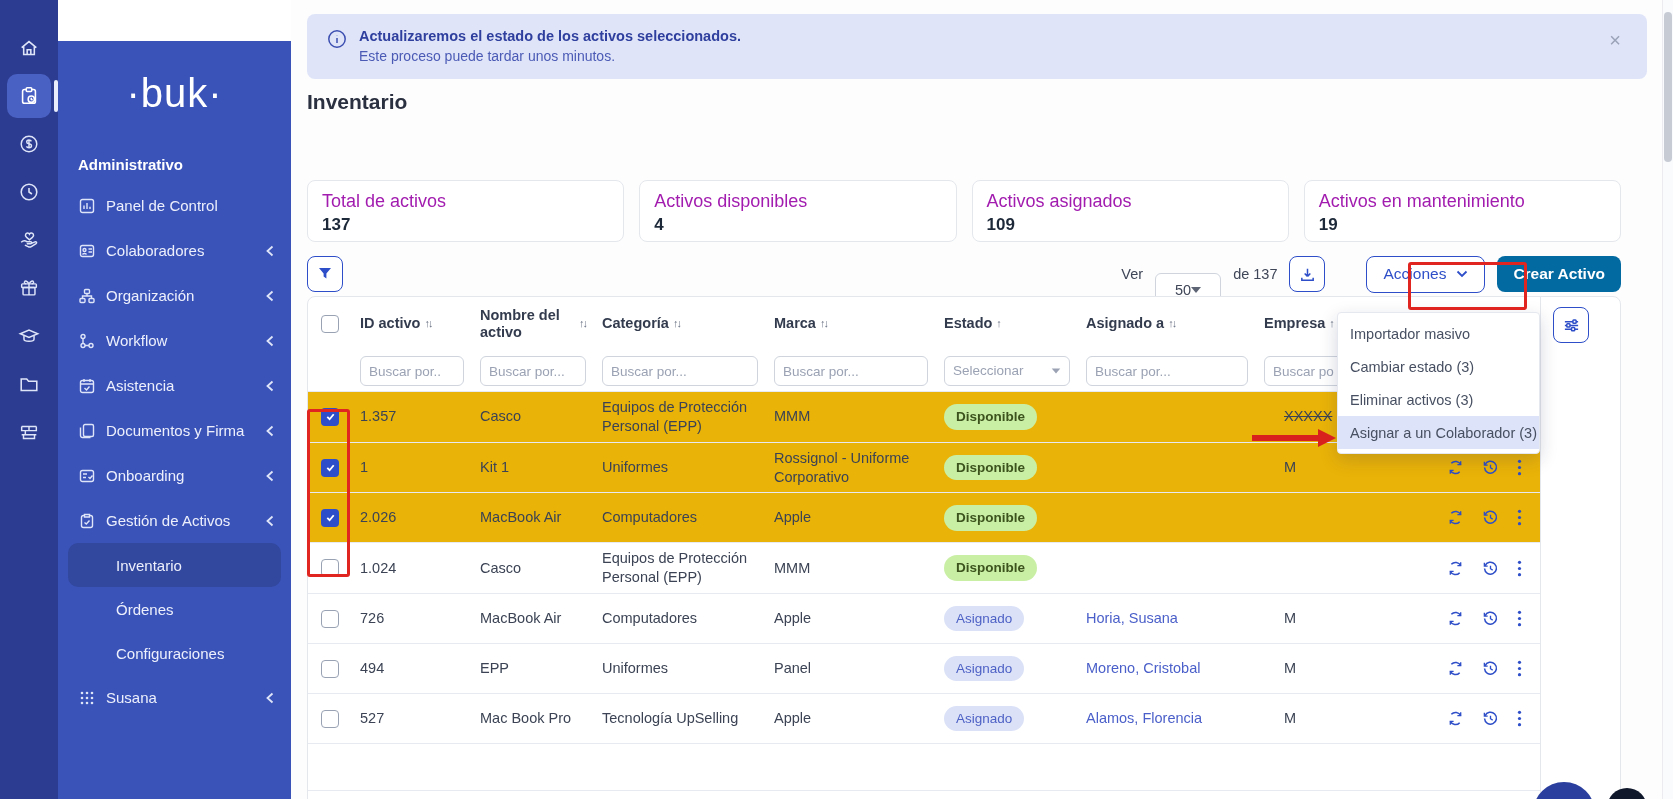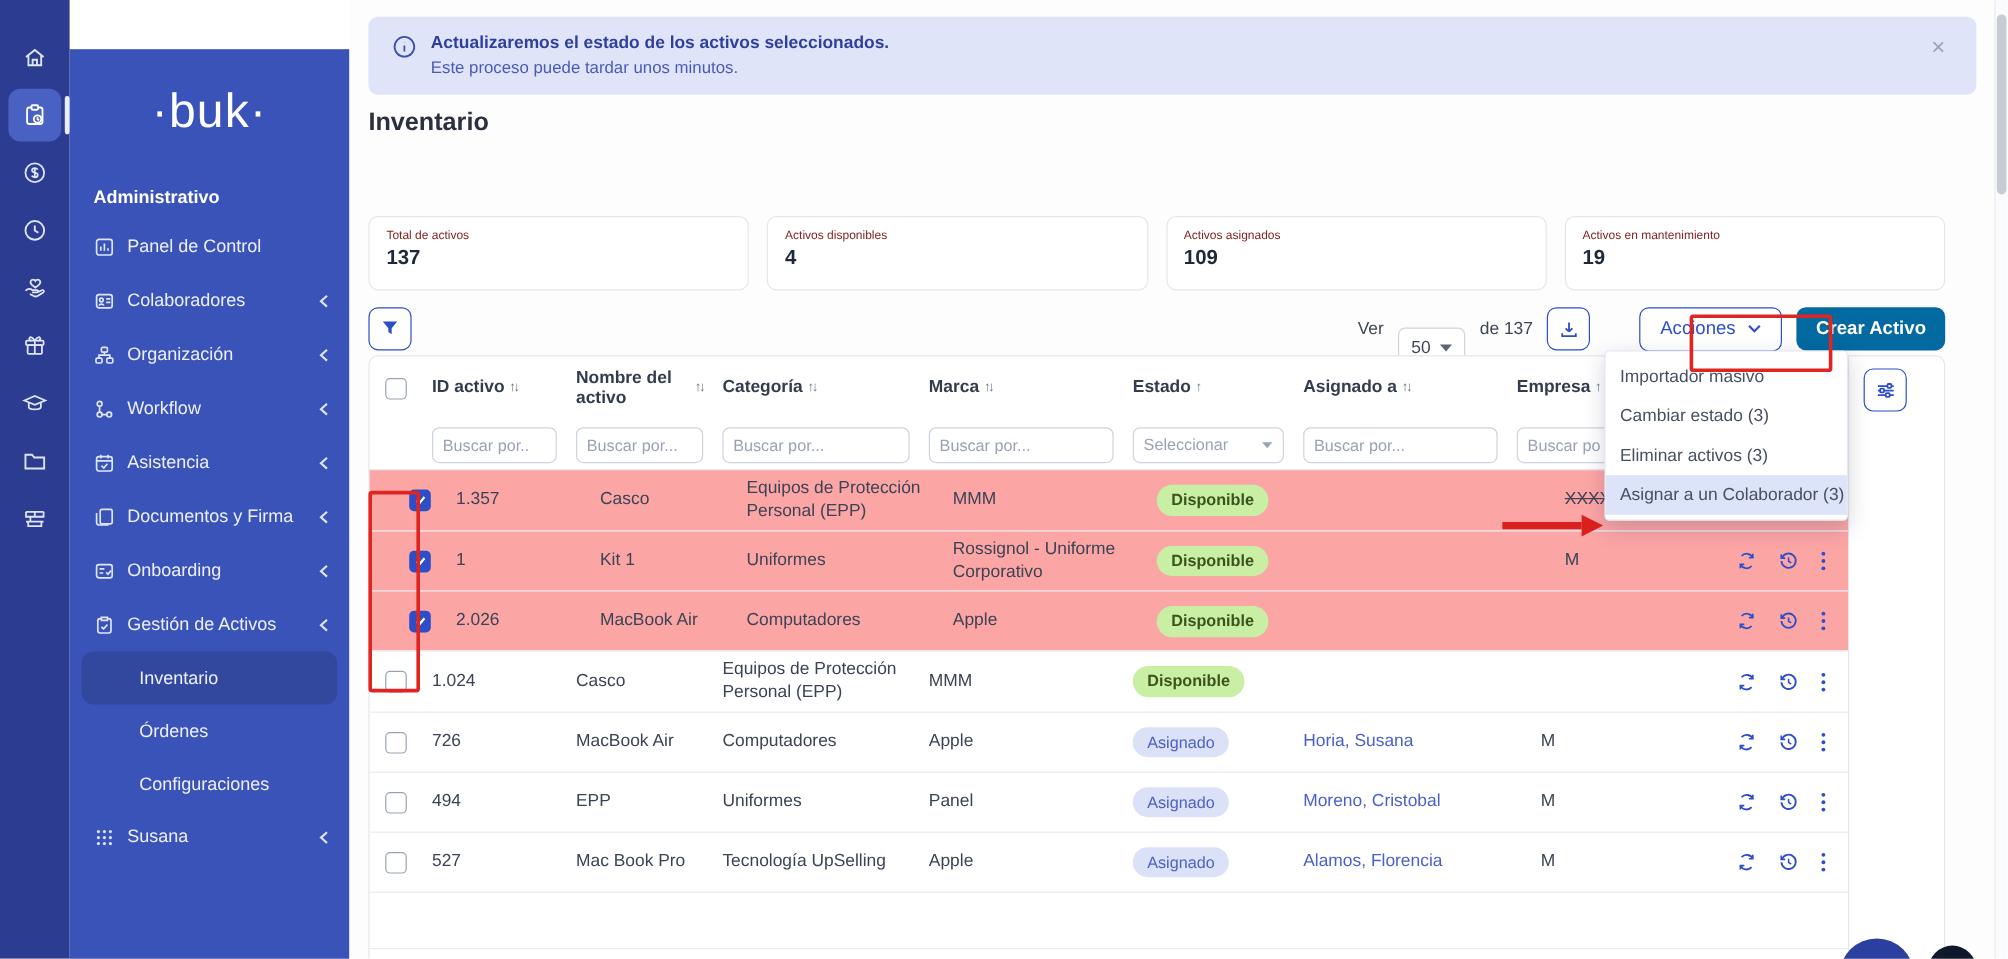--- a/index.html
+++ b/index.html
@@ -34,31 +34,31 @@
     padding:12px 18px; display:flex; align-items:flex-start; }
   .banner .info-ic { color:#3c4fb1; margin:3px 12px 0 2px; flex:none; }
   .banner-title { font-weight:bold; color:#2f3f9e; font-size:14.5px; line-height:1.45; }
   .banner-sub { color:#4a5ab5; font-size:14px; line-height:1.4; }
   .banner-close { margin-left:auto; color:#9aa2b8; font-size:20px; line-height:20px; cursor:pointer; padding:4px 8px; }
 
   .page-title { position:absolute; left:16px; top:90px; font-size:21px; font-weight:600; color:#2b3040; }
 
   .stats { position:absolute; left:16px; top:180px; width:1314px; display:flex; gap:15px; }
   .stat-card { flex:1; background:#fff; border:1px solid #e4e7ec; border-radius:8px; padding:10px 14px; height:62px; }
-  .stat-label { font-size:10px; color:#7f1d1d; }
+  .stat-label { font-size:18px; color:#a21caf; }
   .stat-value { font-size:17px; font-weight:bold; color:#1d2939; margin-top:3px; }
 
   
   .toolbar { position:absolute; left:16px; top:254px; width:1314px; height:40px; }
   .filter-btn { position:absolute; left:0; top:2px; width:36px; height:36px; border:1.5px solid #2d4ec8; border-radius:8px;
     background:#fff; display:flex; align-items:center; justify-content:center; color:#2d4ec8; cursor:pointer; }
   .tb-right { position:absolute; right:0; top:0; height:40px; display:flex; align-items:center; gap:12px; }
   .tb-text { font-size:14.5px; color:#3f4657; }
-  .pagesize { width:56px; height:33px; border:1px solid #cfd4dd; border-radius:6px; background:#fff; display:flex;
-    align-items:center; padding:0 10px; font-size:14.5px; color:#3f4657; justify-content:space-between; cursor:pointer;margin-top:31px; }
+  .pagesize { width:66px; height:33px; border:1px solid #cfd4dd; border-radius:6px; background:#fff; display:flex;
+    align-items:center; padding:0 10px; font-size:14.5px; color:#3f4657; justify-content:center; cursor:pointer;margin-top:31px; }
   .caret-down { width:0; height:0; border-left:5px solid transparent; border-right:5px solid transparent; border-top:6px solid #5d6575; }
   .dl-btn { width:36px; height:36px; border:1.5px solid #2d4ec8; border-radius:8px; background:#fff; color:#2d4ec8;
     display:flex; align-items:center; justify-content:center; cursor:pointer; }
   .actions-btn { height:37px; padding:0 16px; border:1.5px solid #2d4ec8; border-radius:8px; background:#fff; color:#2d4ec8;
     font-size:15.5px; display:flex; align-items:center; gap:10px; cursor:pointer;margin-left:29px; }
   .create-btn { height:36px; padding:0 16px; border:none; border-radius:8px; background:#0369a1; color:#fff;
     font-size:15.5px; font-weight:600; cursor:pointer; }
 
   
   .table-card { position:absolute; left:16px; top:296px; width:1314px; height:540px; background:#fff;
@@ -74,38 +74,38 @@
   .sort { color:#6a7284; font-size:11px; letter-spacing:-2px; cursor:pointer; flex:none; }
   .tfilter { height:40px; }
   .tfilter .cell { padding:0 8px; }
   .f-input { width:100%; height:30px; border:1px solid #cfd4dd; border-radius:6px; padding:0 8px; font-size:13.5px; color:#3f4657; background:#fff; }
   .f-input::placeholder { color:#9aa2b3; }
   .f-select { width:100%; height:30px; border:1px solid #cfd4dd; border-radius:6px; padding:0 8px; font-size:13.5px;
     color:#9aa2b3; background:#fff; display:flex; align-items:center; justify-content:space-between; cursor:pointer; }
   .f-select .caret-down { border-top-color:#9aa2b3; transform:scale(.85); }
 
   .trow { min-height:50px; border-top:1px solid #e7eaf0; font-size:14.5px; color:#3b4354; }
-  .trow.selected { background:#fca5a5;padding-left:20px; }
+  .trow.selected { background:#eab308; }
   .cell { padding:6px 8px; line-height:1.3; }
   .c-cb { display:flex; justify-content:center; }
   .cb { width:18px; height:18px; border-radius:4px; display:flex; align-items:center; justify-content:center; cursor:pointer; flex:none; }
   .cb.checked { background:#2d4ec8; }
   .cb.unchecked { background:#fff; border:1.5px solid #98a2b3; }
   .badge { display:inline-block; padding:4px 12px; border-radius:14px; font-size:13.5px; }
   .badge.disponible { background:#c9efa4; color:#3c531d; font-weight:600; }
   .badge.asignado { background:#dbe2f8; color:#4e61c5; }
   .person-link { color:#4a5fc9; cursor:pointer; text-decoration:none; }
   .c-emp { padding-left:28px; }
   .c-emp.strike { text-decoration:line-through; }
   .c-actions { display:flex; justify-content:flex-end; gap:18px; padding-right:18px; color:#2d4ec8; }
   .rowicon { cursor:pointer; display:flex; }
   .empty-row { height:48px; border-top:1px solid #e7eaf0; border-bottom:1px solid #e7eaf0; }
 
   
-  .dropdown { position:absolute; left:1337px; top:292px; width:203px; background:#fff; border:1px solid #e6e8ef;
+  .dropdown { position:absolute; left:1337px; top:312px; width:203px; background:#fff; border:1px solid #e6e8ef;
     border-radius:4px; box-shadow:0 6px 18px rgba(25,35,80,.18); z-index:40; padding:4px 0; }
   .dd-item { height:33px; display:flex; align-items:center; padding:0 12px; font-size:14.5px; color:#475062; cursor:pointer; white-space:nowrap; }
   .dd-item.highlight { background:#dde3f8; }
 
   
   .anno-box { position:absolute; border:3px solid #e02420; border-radius:3px; z-index:50; pointer-events:none; }
   .anno-box.acciones { left:1408px; top:262px; width:119px; height:48px; }
   .anno-box.checkboxes { left:307px; top:409px; width:43px; height:168px; }
   .anno-arrow { position:absolute; left:1252px; top:429px; width:84px; height:18px; z-index:50; pointer-events:none; }
   .anno-arrow .shaft { position:absolute; left:0; top:6px; width:66px; height:6px; background:#d8201c; }

